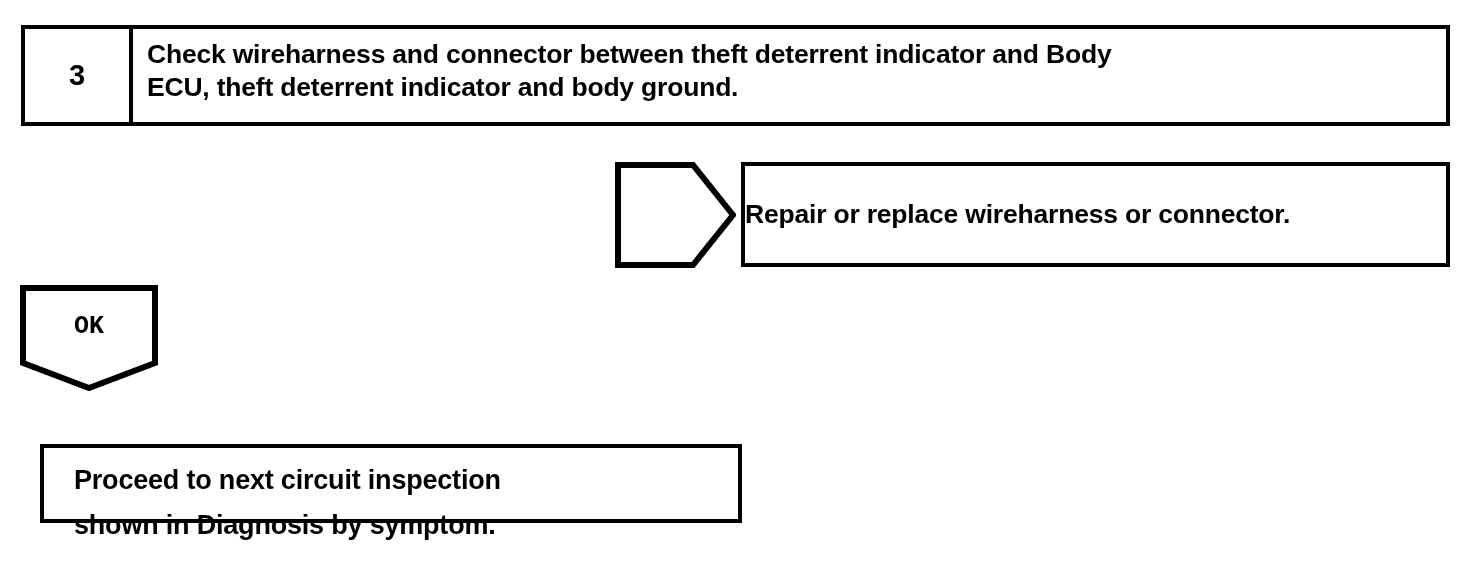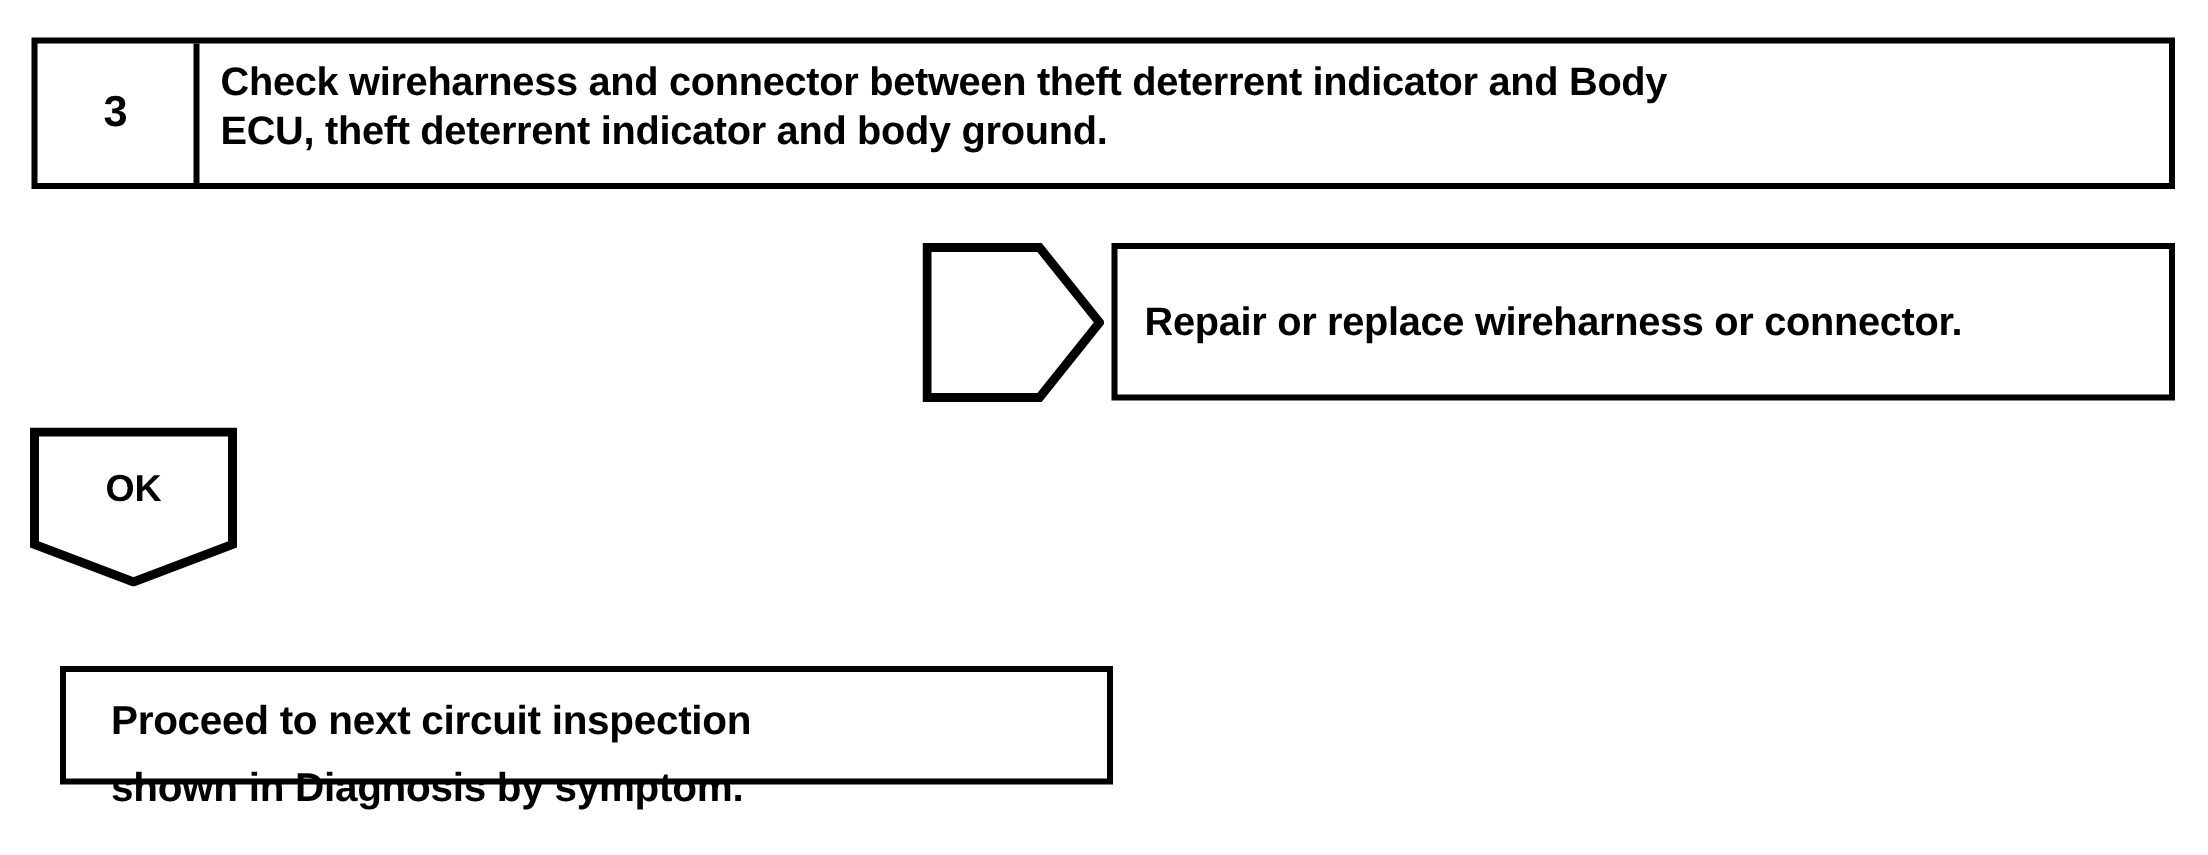--- a/index.html
+++ b/index.html
@@ -102,21 +102,20 @@
     position: absolute;
     left: 741px;
     top: 162px;
     width: 709px;
     height: 105px;
     border: 4px solid #000;
     box-sizing: border-box;
     background: #fff;
     display: flex;
     align-items: center;
-    padding-left: 18px;
   }
   .ng-box-text {
     font-size: 26.5px;
     font-weight: bold;
     letter-spacing: -0.2px;
     line-height: 1.2;
   }
 
   
   .ok-arrow {
@@ -137,20 +136,21 @@
     top: 285px;
     width: 138px;
     height: 82px;
     display: flex;
     align-items: center;
     justify-content: center;
     font-size: 25px;
     font-weight: bold;
     letter-spacing: 0px;
     pointer-events: none;
+    font-family: Liberation Mono, monospace;
   }
 
   
   .result-box {
     position: absolute;
     left: 20px;
     top: 444px;
     width: 702px;
     height: 79px;
     border: 4px solid #000;

